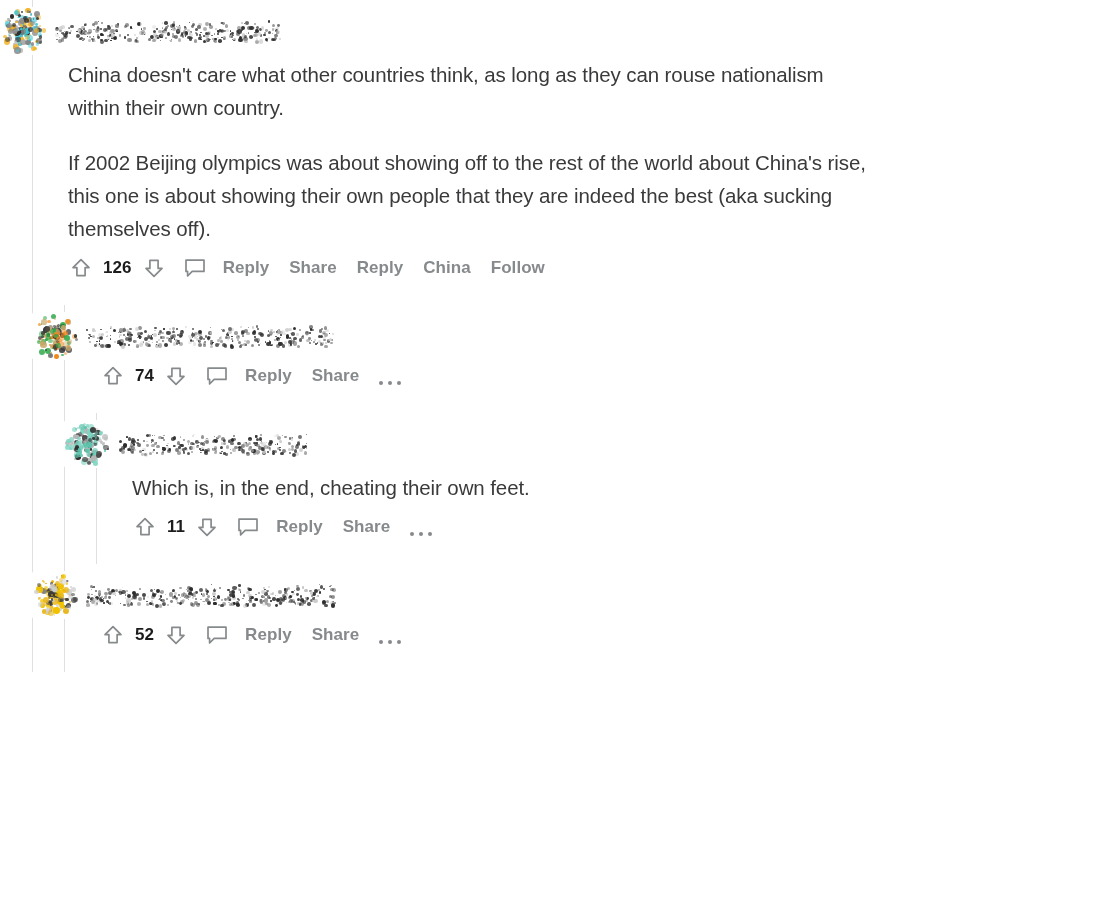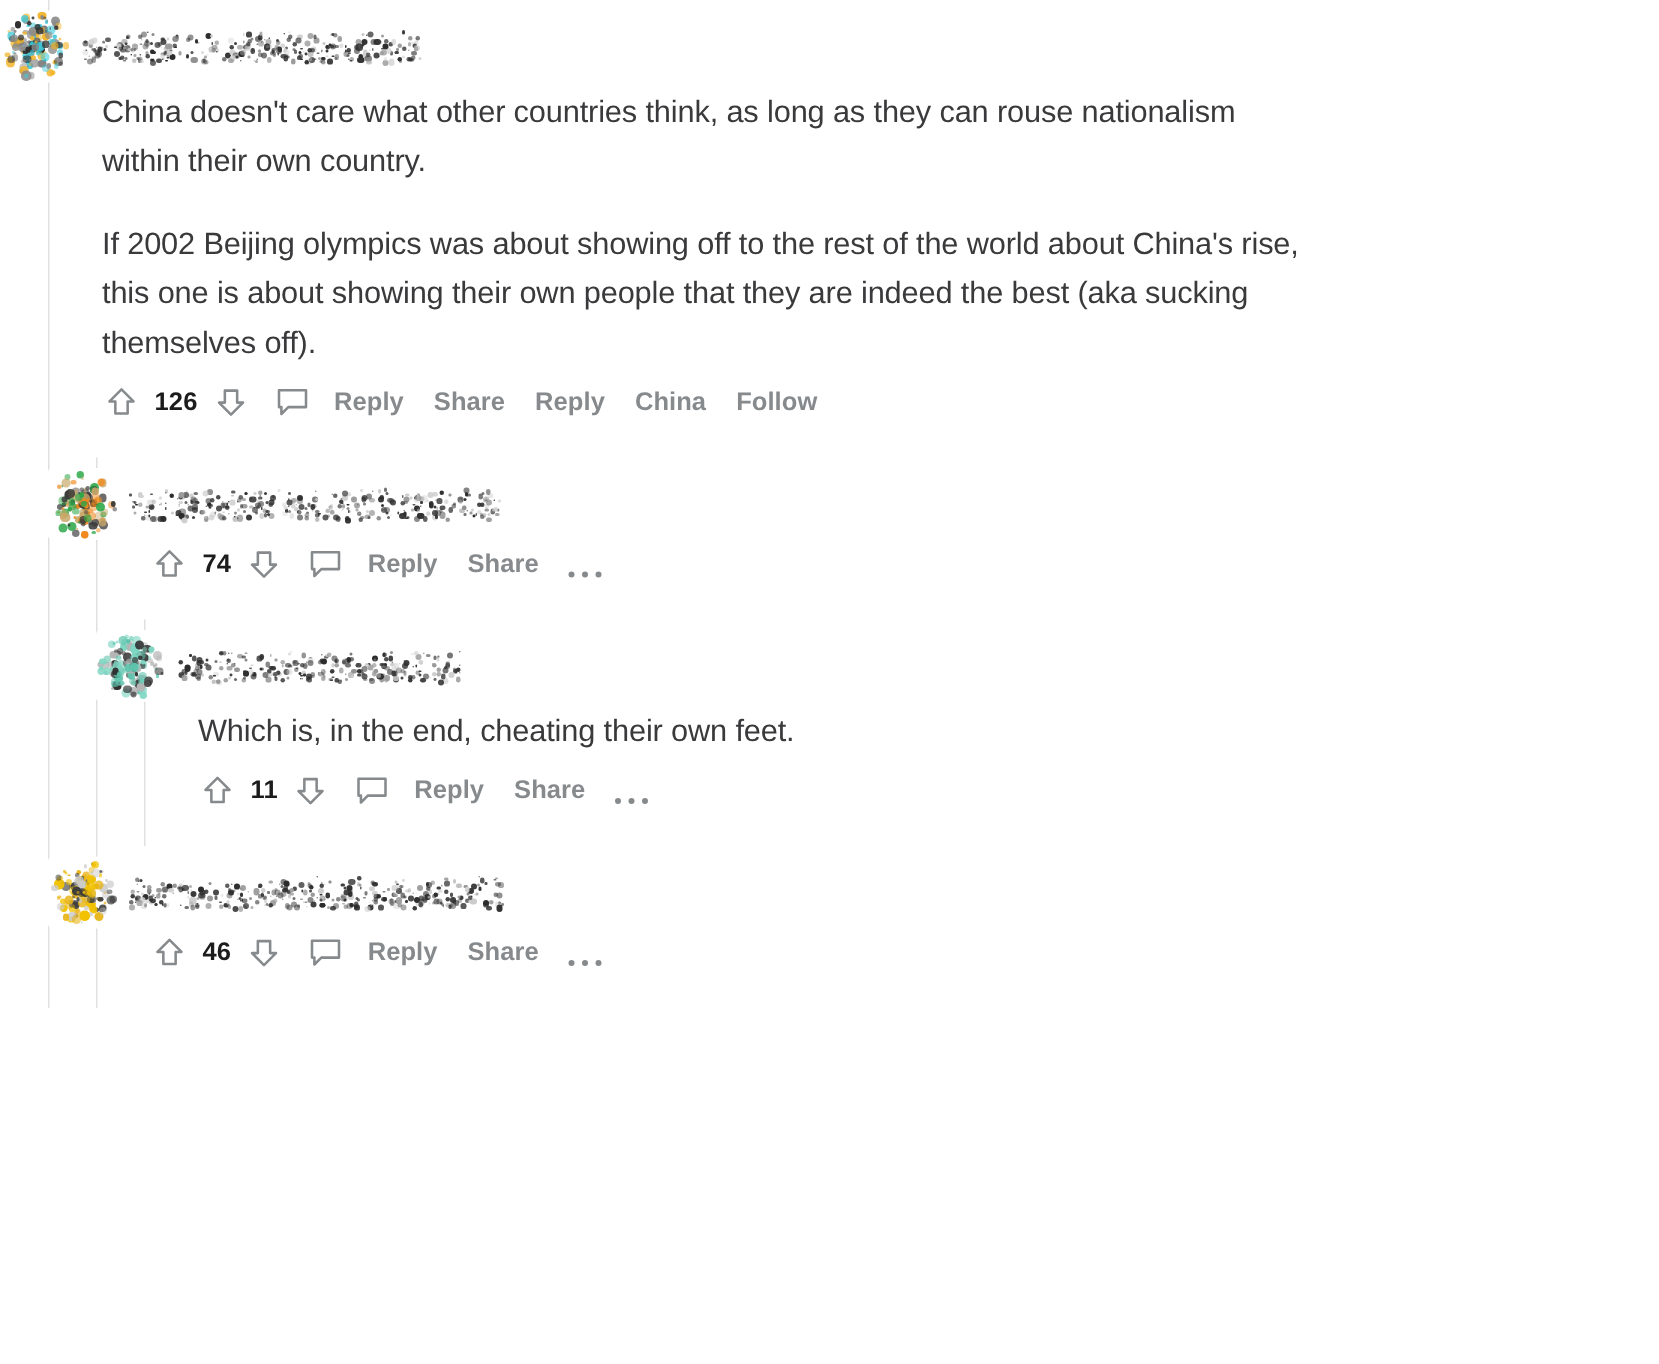--- a/index.html
+++ b/index.html
@@ -2216,21 +2216,21 @@
           <span class="sp" style="left:189.8px;top:19.7px;width:4.3px;height:4.3px;opacity:0.99"></span>
         </div>
       </div>
       <div class="c-actions">
         <div class="vote-group">
           <span class="ico-btn">
             <svg width="22" height="22" viewBox="0 0 22 22">
               <path d="M11 2.6 L19 10.6 L15.1 10.6 L15.1 18.6 L6.9 18.6 L6.9 10.6 L3 10.6 Z" fill="none" stroke="#878a8c" stroke-width="1.7" stroke-linejoin="round"></path>
             </svg>
           </span>
-          <span class="score">46</span>
+          <span class="score">52</span>
           <span class="ico-btn">
             <svg width="22" height="22" viewBox="0 0 22 22">
               <path d="M11 19.4 L3 11.4 L6.9 11.4 L6.9 3.4 L15.1 3.4 L15.1 11.4 L19 11.4 Z" fill="none" stroke="#878a8c" stroke-width="1.7" stroke-linejoin="round"></path>
             </svg>
           </span>
         </div>
         <span class="ico-btn comment-icon-btn">
           <svg width="24" height="22" viewBox="0 0 24 22">
             <path d="M3 3.2 H21 V14.4 H9.2 L4.6 19 L4.6 14.4 H3 Z" fill="none" stroke="#878a8c" stroke-width="1.7" stroke-linejoin="round"></path>
           </svg>

